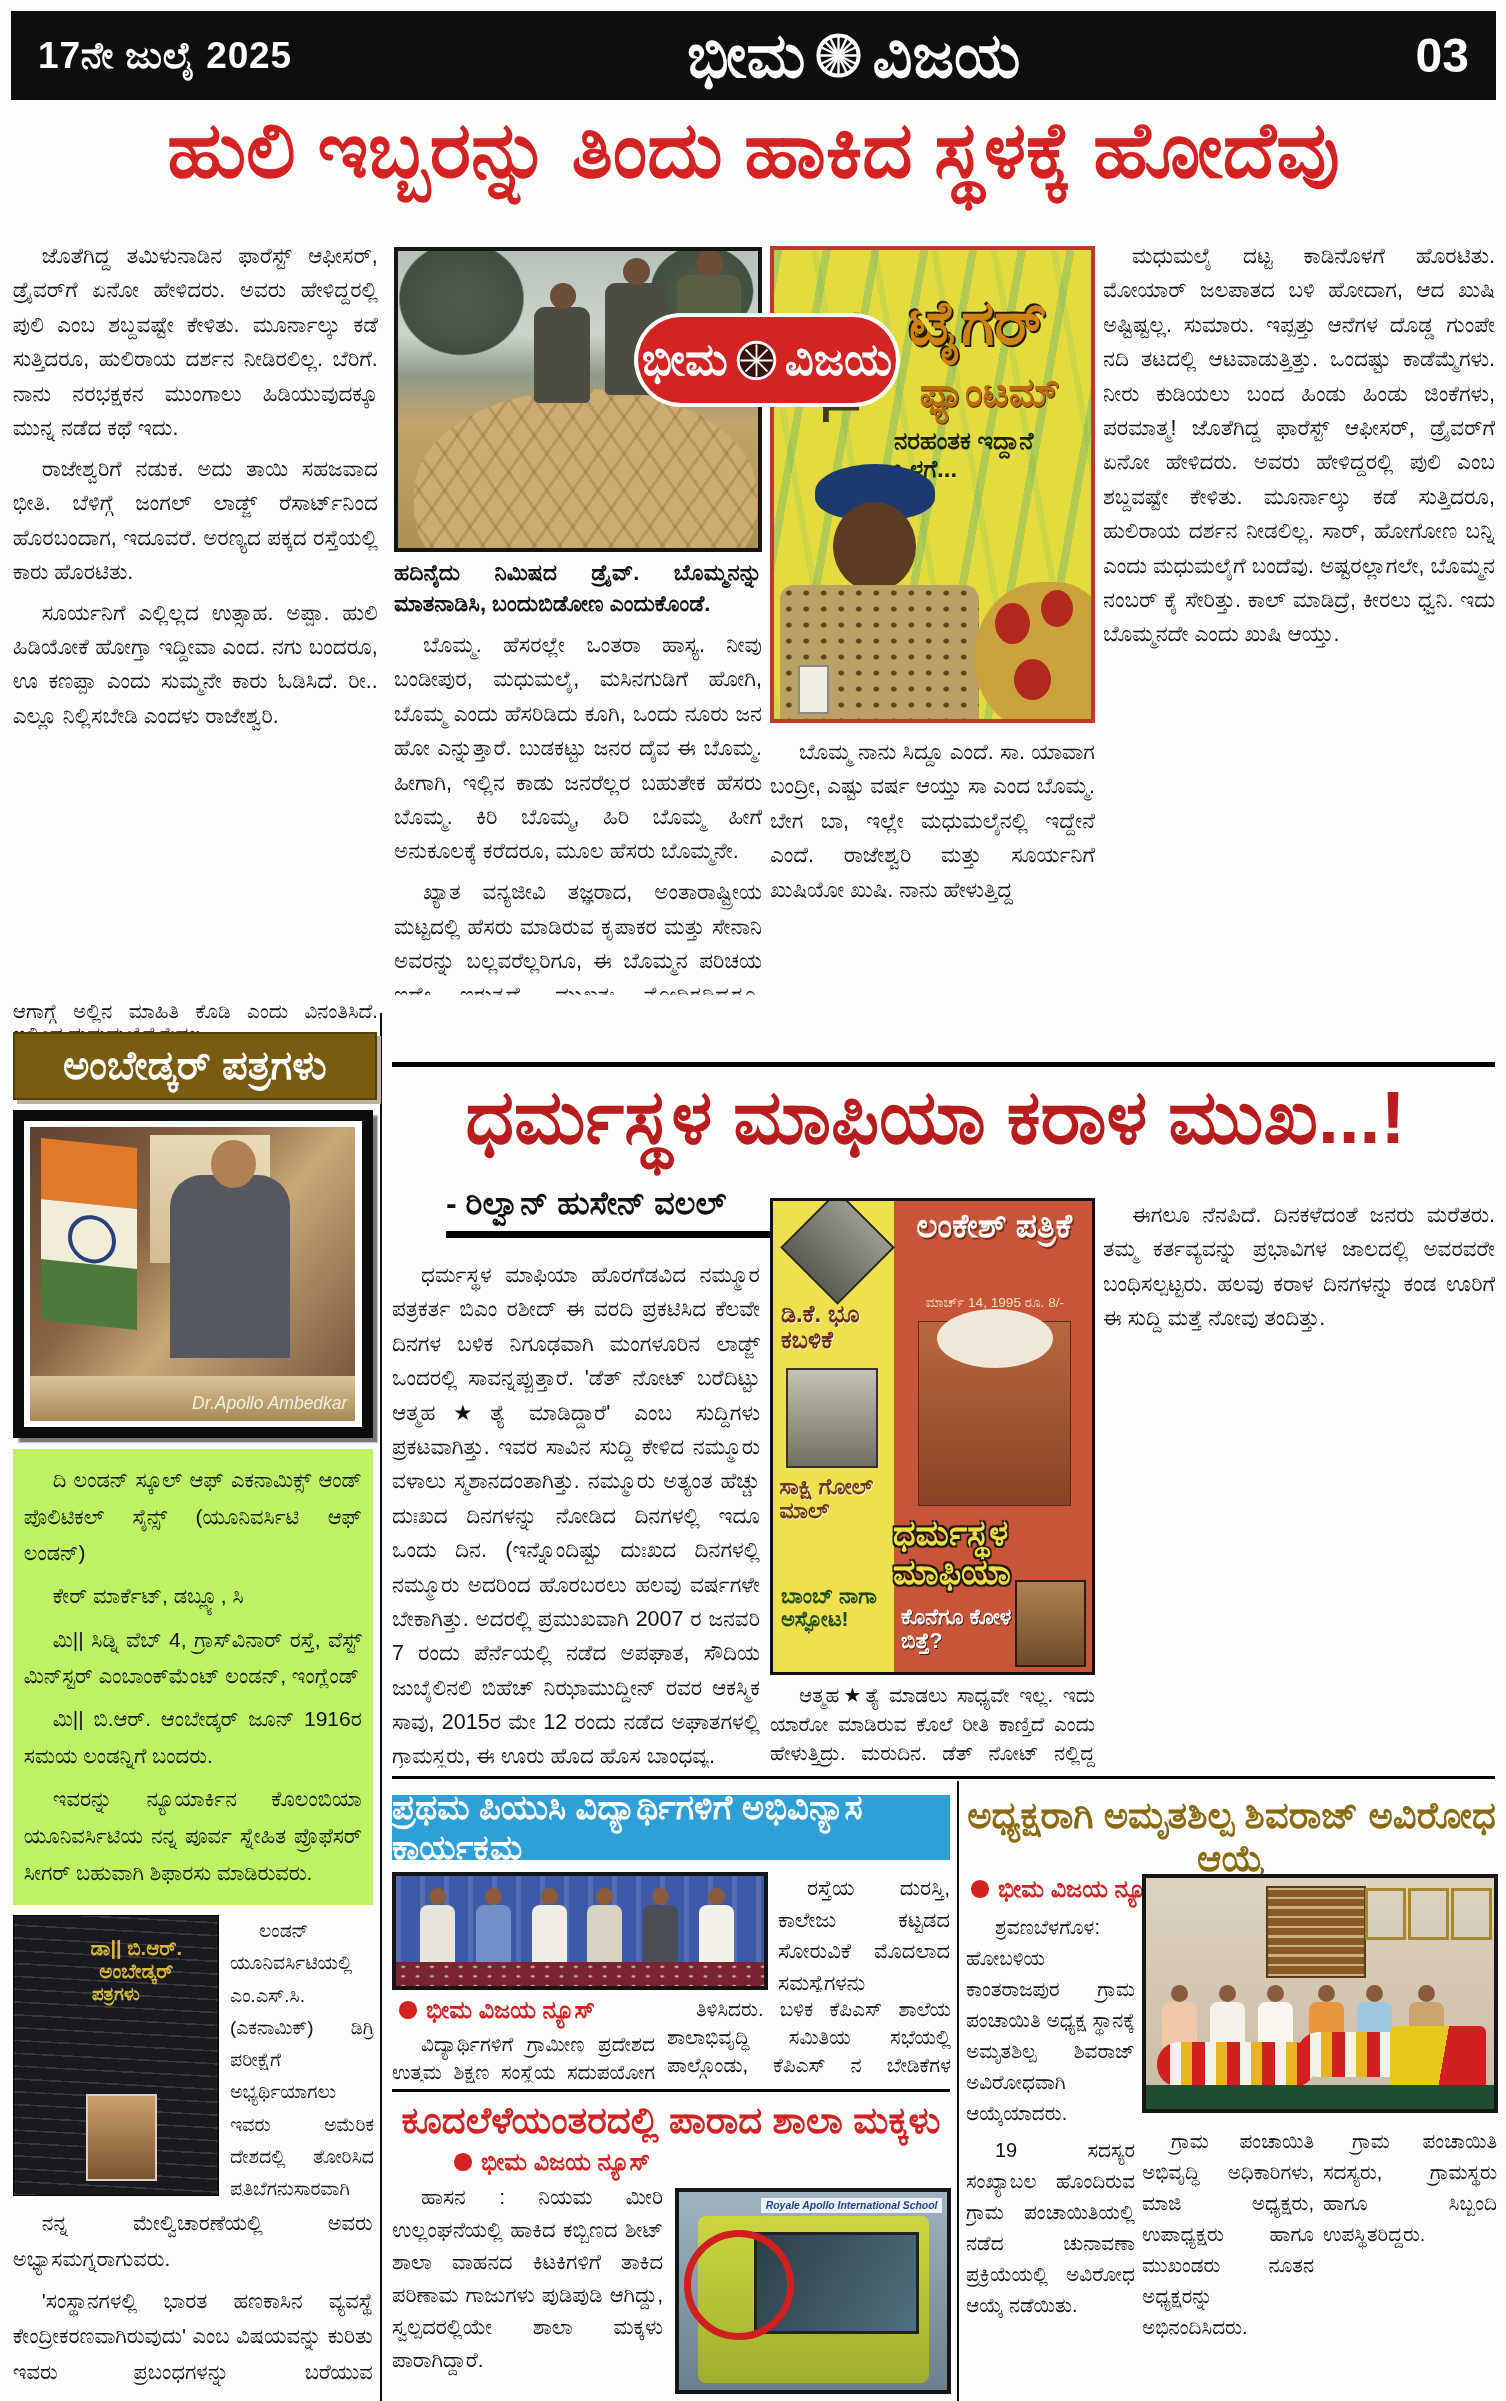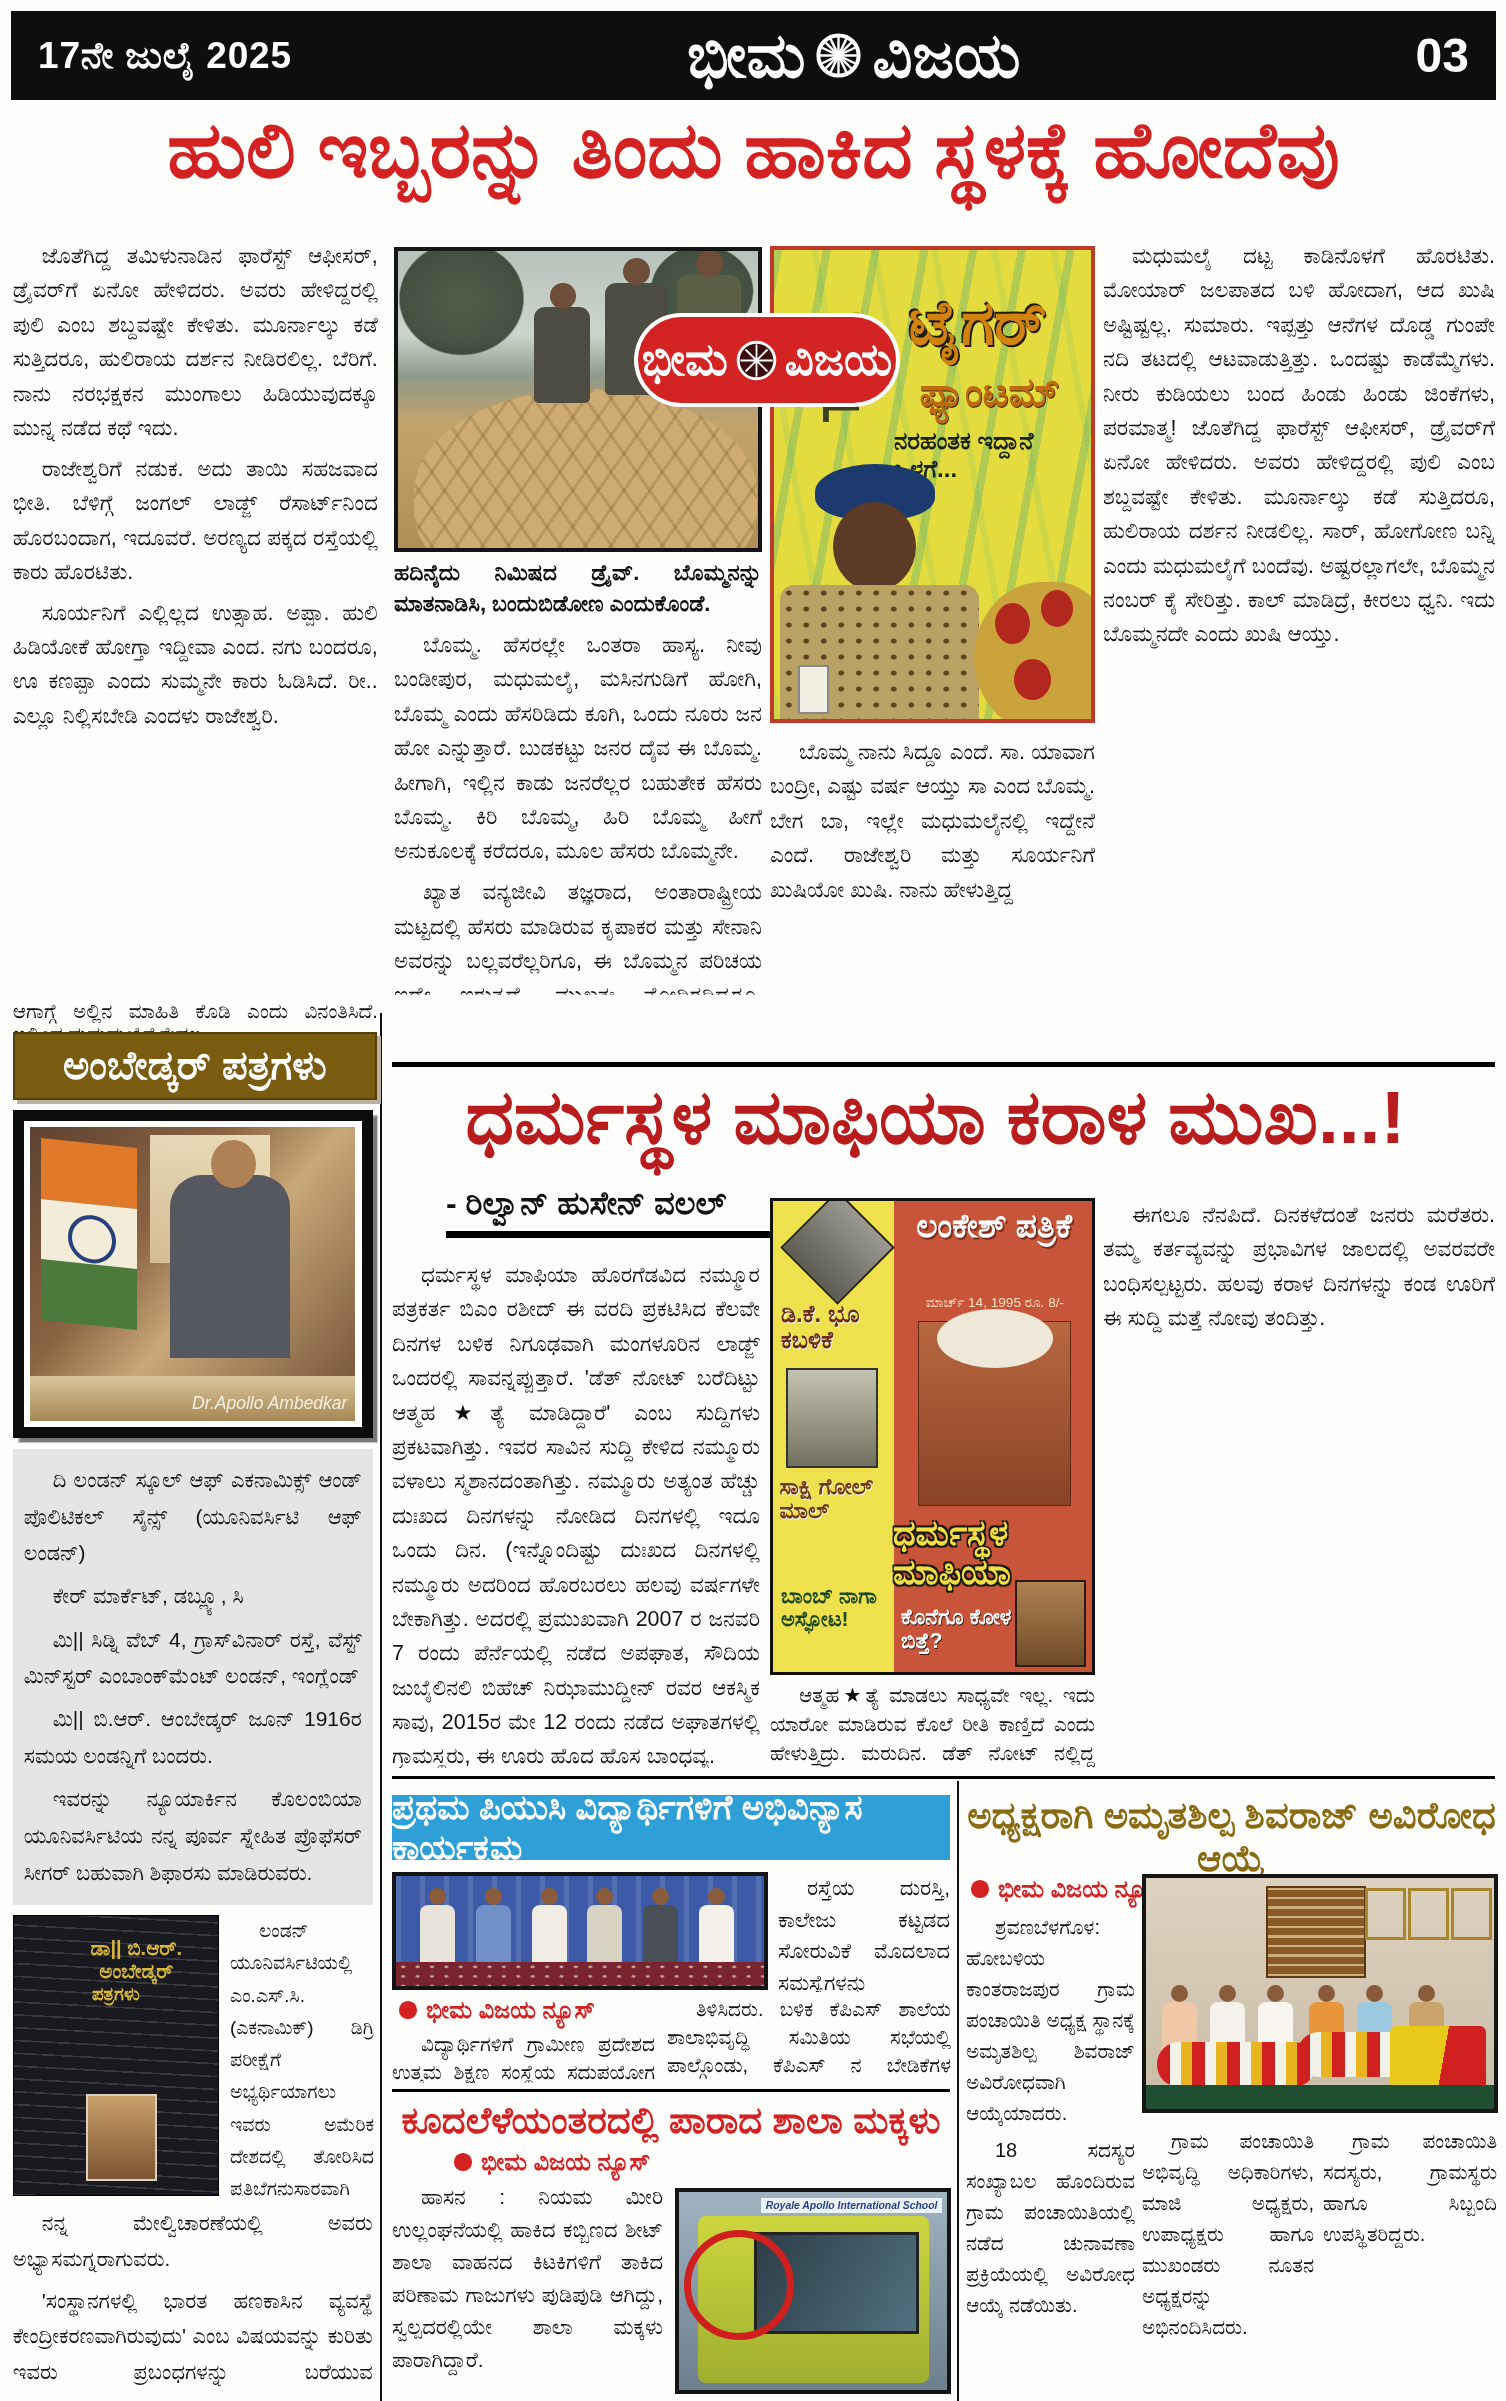--- a/index.html
+++ b/index.html
@@ -55,21 +55,21 @@
   .amb-header{left:12.8px;top:1032px;width:360px;height:64px;background:#7a5c10;border:2.4px solid #55400a;
               box-shadow:4px 4px 0 #b9b2a4;color:#fff;font-size:40px;font-weight:bold;
               display:flex;align-items:center;justify-content:center;}
   .amb-frame{left:12.8px;top:1110px;width:360px;height:328px;border:11px solid #0c0c0c;background:#fff;
              box-shadow:4.8px 4.8px 1.6px #777;box-sizing:border-box;padding:6.4px;}
   .amb-scene{width:100%;height:100%;position:relative;overflow:hidden;
      background:linear-gradient(130deg,#5e4130 0%,#8a6342 35%,#c8a878 55%,#6e4c34 100%);}
   .window{background:linear-gradient(#f2e6c4,#d9c49a);opacity:.9;}
   .flagband{position:absolute;left:0;width:100%;}
   .amb-sign{position:absolute;right:8px;bottom:6.4px;color:#f4efdf;font-size:17.5px;font-style:italic;}
-  .amb-letter{left:12.8px;top:1449px;width:360px;height:456px;background:#e5e5e5;box-sizing:border-box;
+  .amb-letter{left:12.8px;top:1449px;width:360px;height:456px;background:#bef264;box-sizing:border-box;
               padding:12.8px 11px;font-size:21px;line-height:1.75;overflow:hidden;}
   .book{left:12.8px;top:1915px;width:206px;height:281px;background:#191920;border:1.6px solid #000;box-sizing:border-box;overflow:hidden;
         background-image:repeating-linear-gradient(3deg,rgba(220,220,220,.16) 0 1.6px,transparent 1.6px 12.8px);}
   .book-t1{color:#d8b83a;font-size:20px;font-weight:bold;text-align:center;margin-top:21px;margin-left:41px;}
   .book-t2{color:#d8b83a;font-size:18.3px;font-weight:bold;text-align:center;}
   .book-photo{position:absolute;left:72px;bottom:14.4px;width:67px;height:83px;background:linear-gradient(#caa06a,#7c5432);border:2.4px solid #d8d0c0;}
   .amb-beside{left:230px;top:1915px;width:144px;height:281px;font-size:19px;line-height:1.7;overflow:hidden;}
   .amb-bottom{left:12.8px;top:2205px;width:360px;height:191px;font-size:21px;line-height:1.7;overflow:hidden;}
   
   .dh-rule{left:392px;top:1062px;width:1103px;height:4.8px;background:#000;}
@@ -354,21 +354,21 @@
   <div class="bus-label">Royale Apollo International School</div>
 </div>
 
 <div class="abs pr-headline ctr">ಅಧ್ಯಕ್ಷರಾಗಿ ಅಮೃತಶಿಲ್ಪ ಶಿವರಾಜ್ ಅವಿರೋಧ ಆಯ್ಕೆ</div>
 <div class="abs pr-tag news-tag">
     <span class="dot"></span>
     <span>ಭೀಮ ವಿಜಯ ನ್ಯೂಸ್</span>
   </div>
 <div class="abs pr-intro just">
     <p>ಶ್ರವಣಬೆಳಗೊಳ: ಹೋಬಳಿಯ ಕಾಂತರಾಜಪುರ ಗ್ರಾಮ ಪಂಚಾಯಿತಿ ಅಧ್ಯಕ್ಷ ಸ್ಥಾನಕ್ಕೆ ಅಮೃತಶಿಲ್ಪ ಶಿವರಾಜ್ ಅವಿರೋಧವಾಗಿ ಆಯ್ಕೆಯಾದರು.</p>
-    <p>18 ಸದಸ್ಯರ ಸಂಖ್ಯಾಬಲ ಹೊಂದಿರುವ ಗ್ರಾಮ ಪಂಚಾಯಿತಿಯಲ್ಲಿ ನಡೆದ ಚುನಾವಣಾ ಪ್ರಕ್ರಿಯೆಯಲ್ಲಿ ಅವಿರೋಧ ಆಯ್ಕೆ ನಡೆಯಿತು.</p>
+    <p>19 ಸದಸ್ಯರ ಸಂಖ್ಯಾಬಲ ಹೊಂದಿರುವ ಗ್ರಾಮ ಪಂಚಾಯಿತಿಯಲ್ಲಿ ನಡೆದ ಚುನಾವಣಾ ಪ್ರಕ್ರಿಯೆಯಲ್ಲಿ ಅವಿರೋಧ ಆಯ್ಕೆ ನಡೆಯಿತು.</p>
   </div>
 <div class="abs ph-frame pr-photo">
   <div class="pr-board"></div>
   <div class="pr-frame" style="right:88px;"></div>
   <div class="pr-frame" style="right:45px;"></div>
   <div class="pr-frame" style="right:1.6px;"></div>
   <div class="person" style="left:16px;bottom:48px;background:#f0c8a8;">
       <i></i>
     </div>
   <div class="person" style="left:64px;bottom:48px;background:#f4f2ea;">

